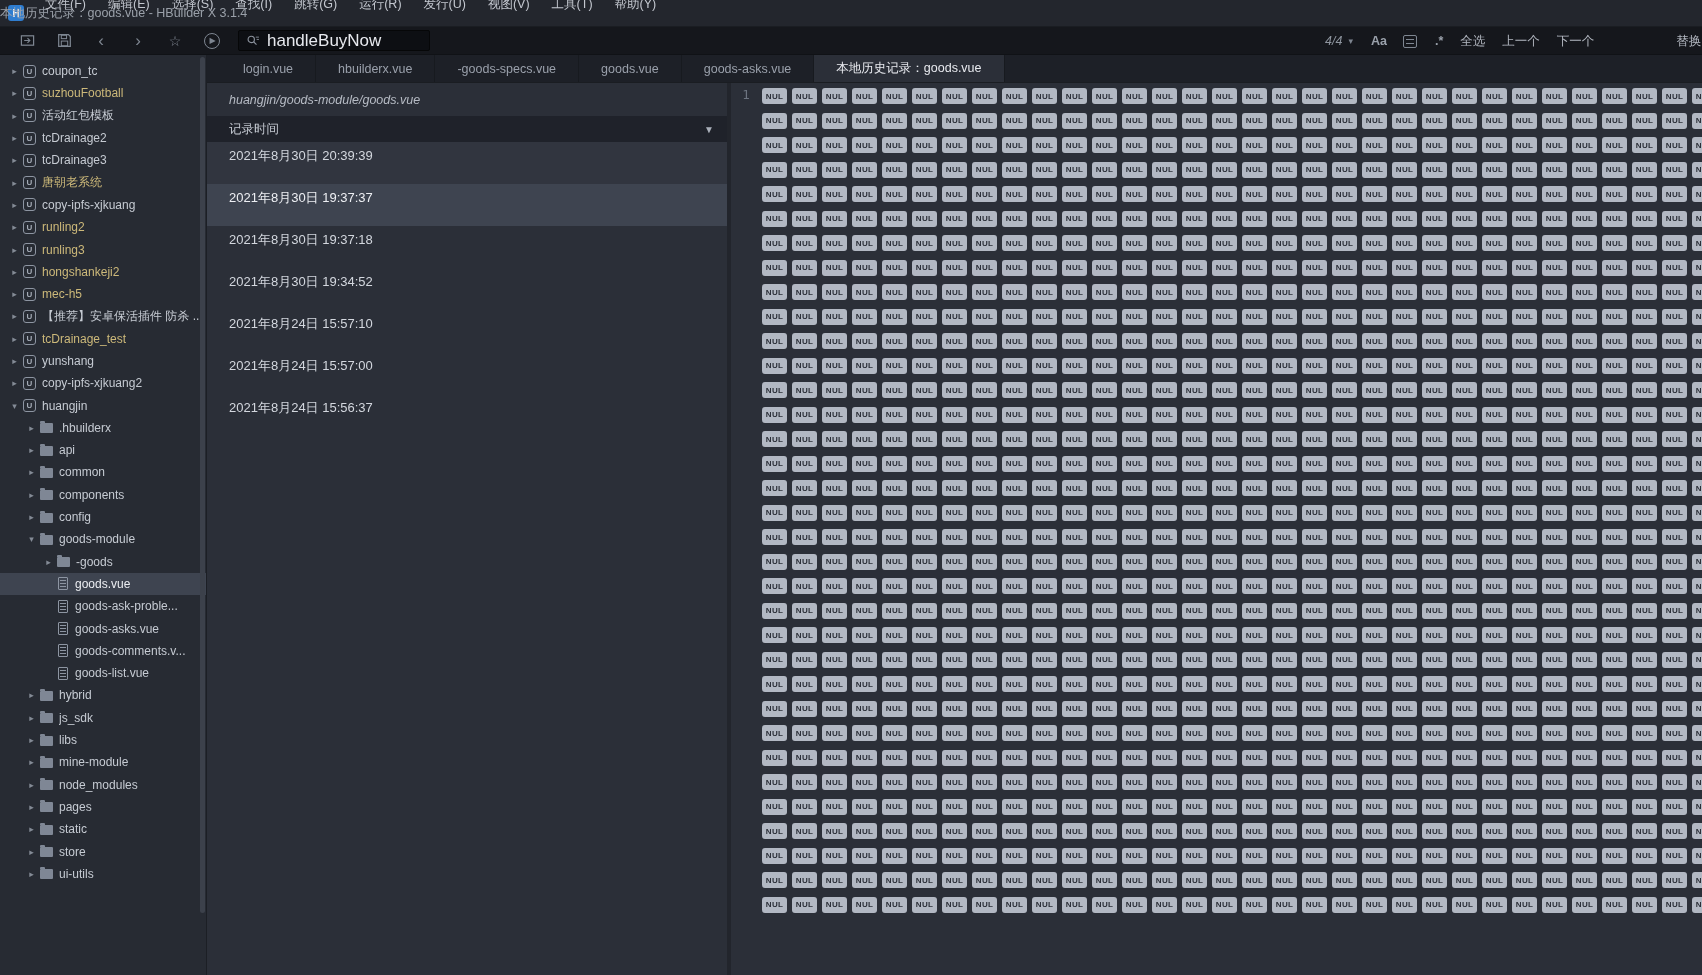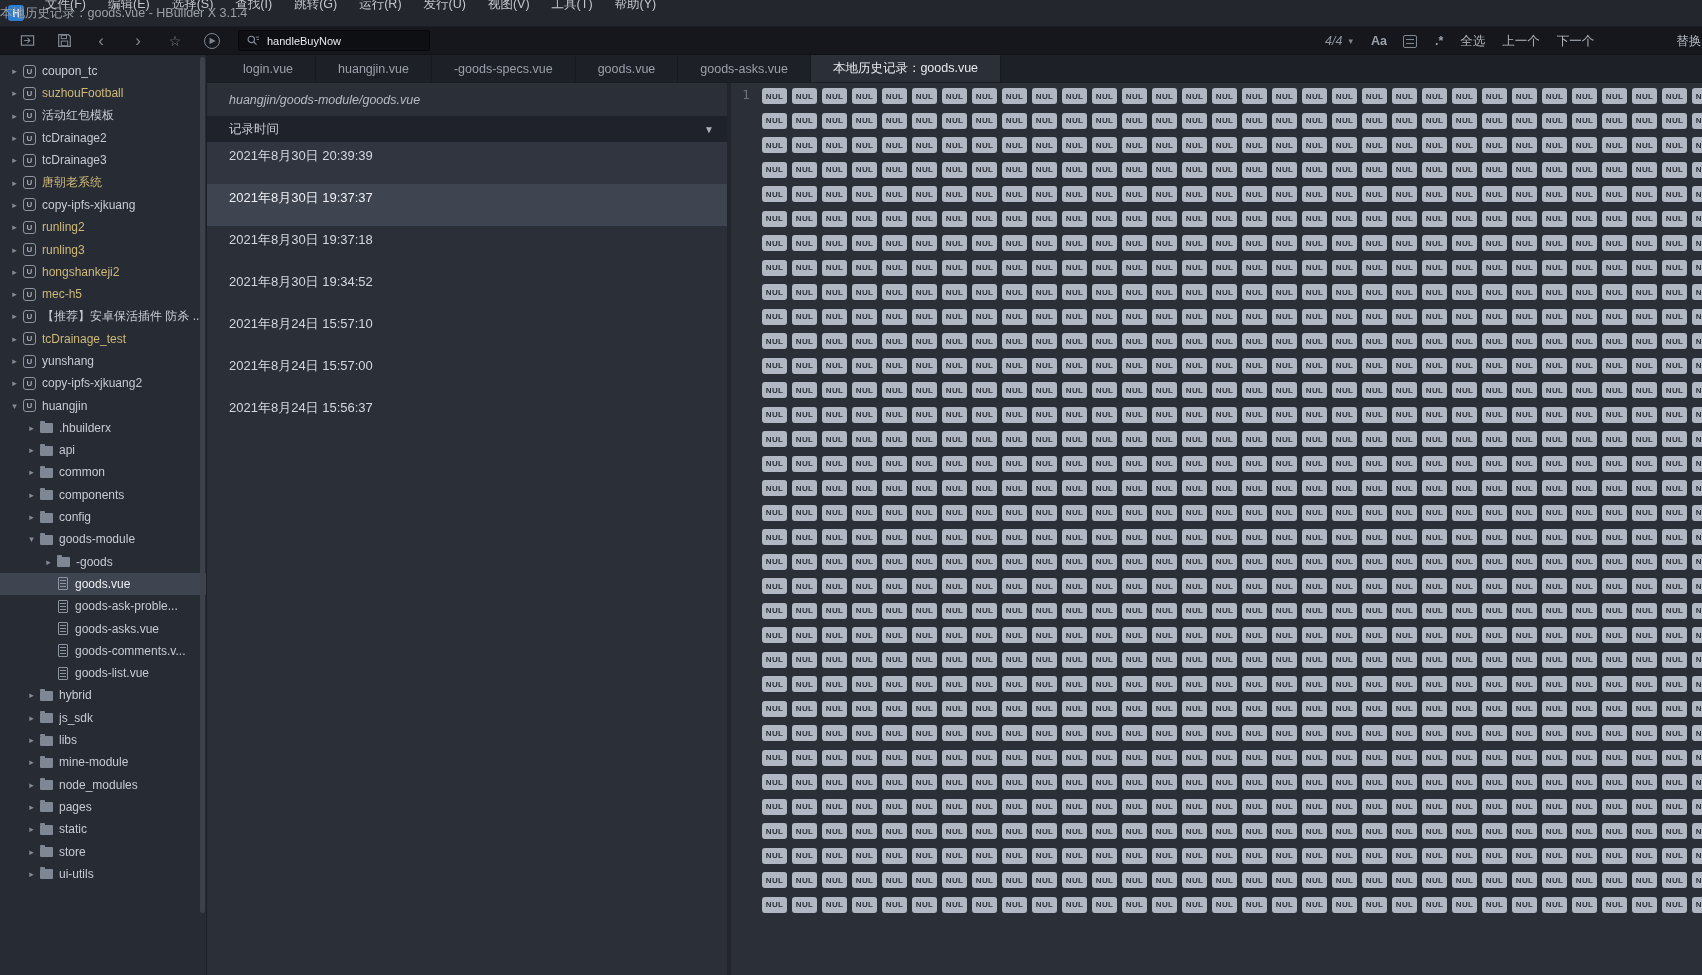--- a/index.html
+++ b/index.html
@@ -59,21 +59,21 @@
   .run-circle {
     width: 16px; height: 16px; border: 1px solid #7e8691; border-radius: 50%;
     display: flex; align-items: center; justify-content: center;
     font-size: 8px; color: #7e8691; padding-left: 1px;
   }
   .search-box {
     margin-left: 16px; width: 192px; height: 21px;
     background: #0d0f13; border: 1px solid #060708; border-radius: 2px;
     display: flex; align-items: center; padding: 0 7px;
   }
-  .search-text { color: #e7e9ee; font-size: 11px; margin-left: 7px; white-space: nowrap; }
+  .search-text { color: #e7e9ee; font-size: 17px; margin-left: 7px; white-space: nowrap; }
   .toolbar-right {
     position: absolute; left: 1325px; top: 0; height: 28px;
     display: flex; align-items: center; white-space: nowrap;
   }
   .match-counter { font-style: italic; font-size: 12.5px; color: #8e959f; }
   .tiny-chev { font-size: 9px; color: #7e8691; margin-left: 6px; }
   .opt-icon { margin-left: 18px; font-size: 12.5px; color: #9aa1ab; font-weight: bold; }
   .word-icon {
     margin-left: 16px; width: 14px; height: 13px;
     border: 1px solid #7e8691; border-radius: 2px; position: relative;
@@ -459,21 +459,21 @@
         </div>
       <div class="side-scrollbar">
         <div class="side-thumb"></div>
       </div>
     </div>
 
     <div class="main">
 
       <div class="tabbar" id="tabbar">
           <div class="tab">login.vue</div>
-          <div class="tab">huangjin.vue</div>
+          <div class="tab">hbuilderx.vue</div>
           <div class="tab">-goods-specs.vue</div>
           <div class="tab">goods.vue</div>
           <div class="tab">goods-asks.vue</div>
           <div class="tab active">本地历史记录：goods.vue</div>
         </div>
 
       <div class="content">
 
         <div class="history-panel">
           <div class="history-path">huangjin/goods-module/goods.vue</div>

